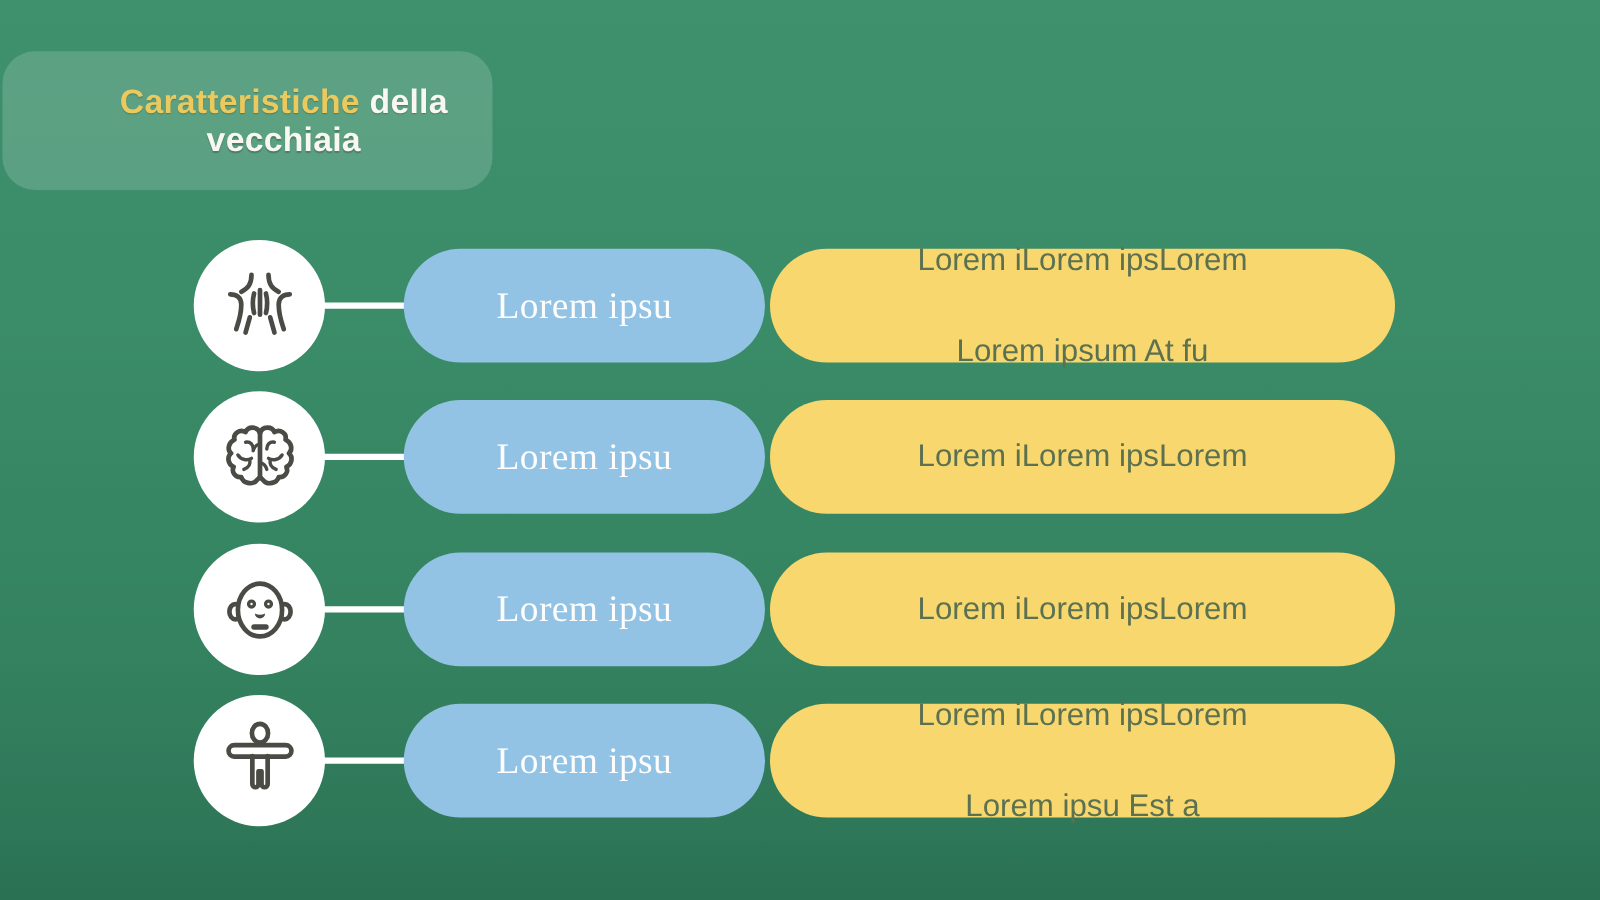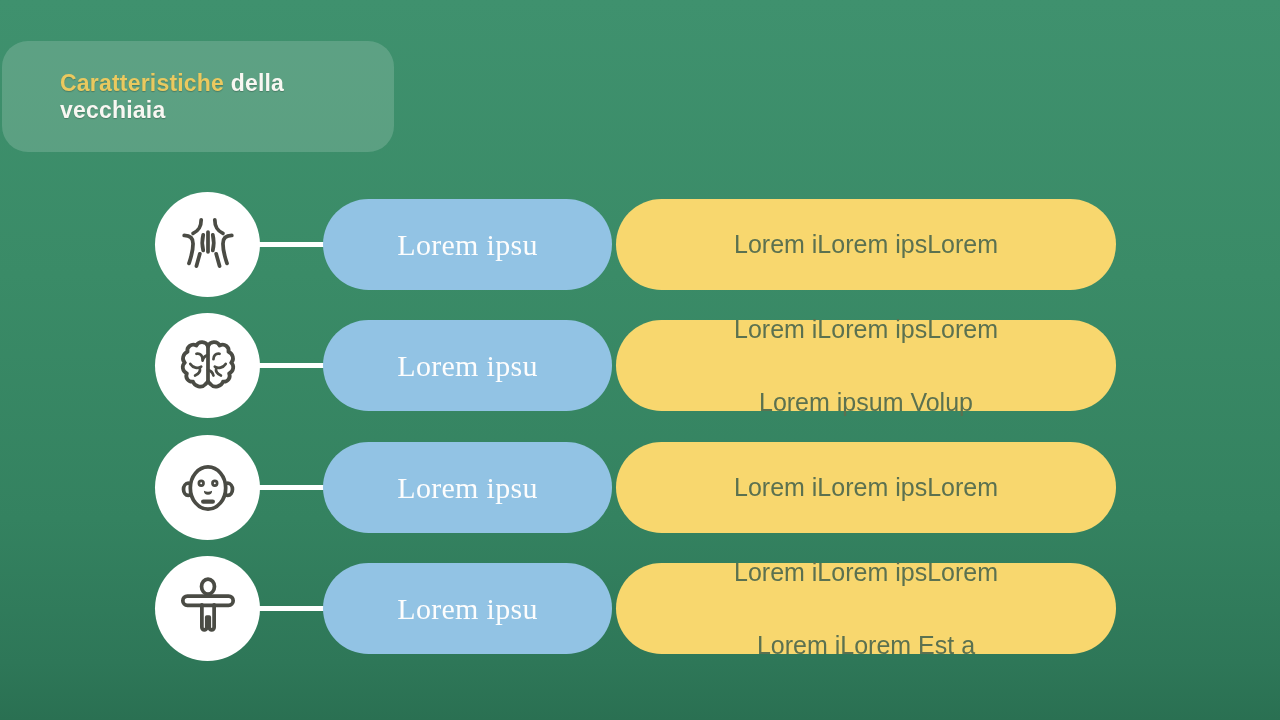--- a/index.html
+++ b/index.html
@@ -12,22 +12,23 @@
   }
   
   .title-badge{
     position:absolute;left:2px;top:41px;width:392px;height:111px;
     background:rgba(255,255,255,0.16);
     border-radius:26px;
     display:flex;align-items:center;
   }
   .title-badge h1{
     margin:0 0 0 58px;
-    font-size:23px;font-weight:800;letter-spacing:.2px;
+    font-size:27px;font-weight:800;letter-spacing:.2px;
     text-shadow:0 1px 1px rgba(0,0,0,0.22);
+    text-align:center;
   }
   .title-hl{color:#eac95f;}
   .title-rest{color:#f8f7f2;}
   
   .row{position:absolute;left:0;width:1280px;height:105px;}
   .connector{
     position:absolute;left:252px;top:50px;width:80px;height:5px;
     background:#ffffff;border-radius:3px;
   }
   .icon-circle{
@@ -81,20 +82,21 @@
         <path class="stroke" d="M85,36 C77,36 72,40 72,48 C72,60 75,68 78,77"></path>
         <path class="stroke" d="M38,63 L33,81"></path>
         <path class="stroke" d="M62,63 L67,81"></path>
       </svg>
     </div>
     <div class="pill pill-label">
       <span>Lorem ipsu</span>
     </div>
     <div class="pill pill-desc">
       <span>Lorem iLorem ipsLorem</span>
+      <span>Lorem ipsum At fu</span>
     </div>
   </div>
 
   <div class="row" style="top:313px">
     <div class="connector"></div>
     <div class="icon-circle">
       <svg viewBox="0 0 100 100">
         <g>
           <path class="stroke" d="M50,21 C47,13 36,13 33,20 C26,16 18,22 20,29 C13,32 11,41 16,45 C11,49 12,58 19,61 C16,67 21,74 28,73 C30,80 41,83 46,77 L50,73"></path>
           <path class="stroke thin" d="M33,32 C39,31 42,35 42,40"></path>
@@ -110,21 +112,20 @@
         <path class="stroke" d="M50,21 L50,73"></path>
         <path class="stroke thin" d="M50,34 C45,35 43,38 42,42"></path>
         <path class="stroke thin" d="M50,56 C55,57 57,60 58,64"></path>
       </svg>
     </div>
     <div class="pill pill-label">
       <span>Lorem ipsu</span>
     </div>
     <div class="pill pill-desc">
       <span>Lorem iLorem ipsLorem</span>
-      <span>Lorem ipsum Volup</span>
     </div>
   </div>
 
   <div class="row" style="top:435px">
     <div class="connector"></div>
     <div class="icon-circle">
       <svg viewBox="0 0 100 100">
         <ellipse class="stroke" cx="21" cy="52" rx="7" ry="9"></ellipse>
         <ellipse class="stroke" cx="79" cy="52" rx="7" ry="9"></ellipse>
         <ellipse class="headfill" cx="50" cy="50" rx="26" ry="31"></ellipse>
@@ -149,17 +150,17 @@
         <ellipse class="stroke" cx="50" cy="17" rx="9.5" ry="11"></ellipse>
         <rect class="stroke" x="13" y="31" width="74" height="13.5" rx="6.75"></rect>
         <path class="stroke" d="M41,44 L41,77 A3.6,3.6 0 0 0 48.2,77 L48.2,62 L51.8,62 L51.8,77 A3.6,3.6 0 0 0 59,77 L59,44"></path>
       </svg>
     </div>
     <div class="pill pill-label">
       <span>Lorem ipsu</span>
     </div>
     <div class="pill pill-desc">
       <span>Lorem iLorem ipsLorem</span>
-      <span>Lorem iLorem Est a</span>
+      <span>Lorem ipsu Est a</span>
     </div>
   </div>
 
 </div>
 
 </body></html>

